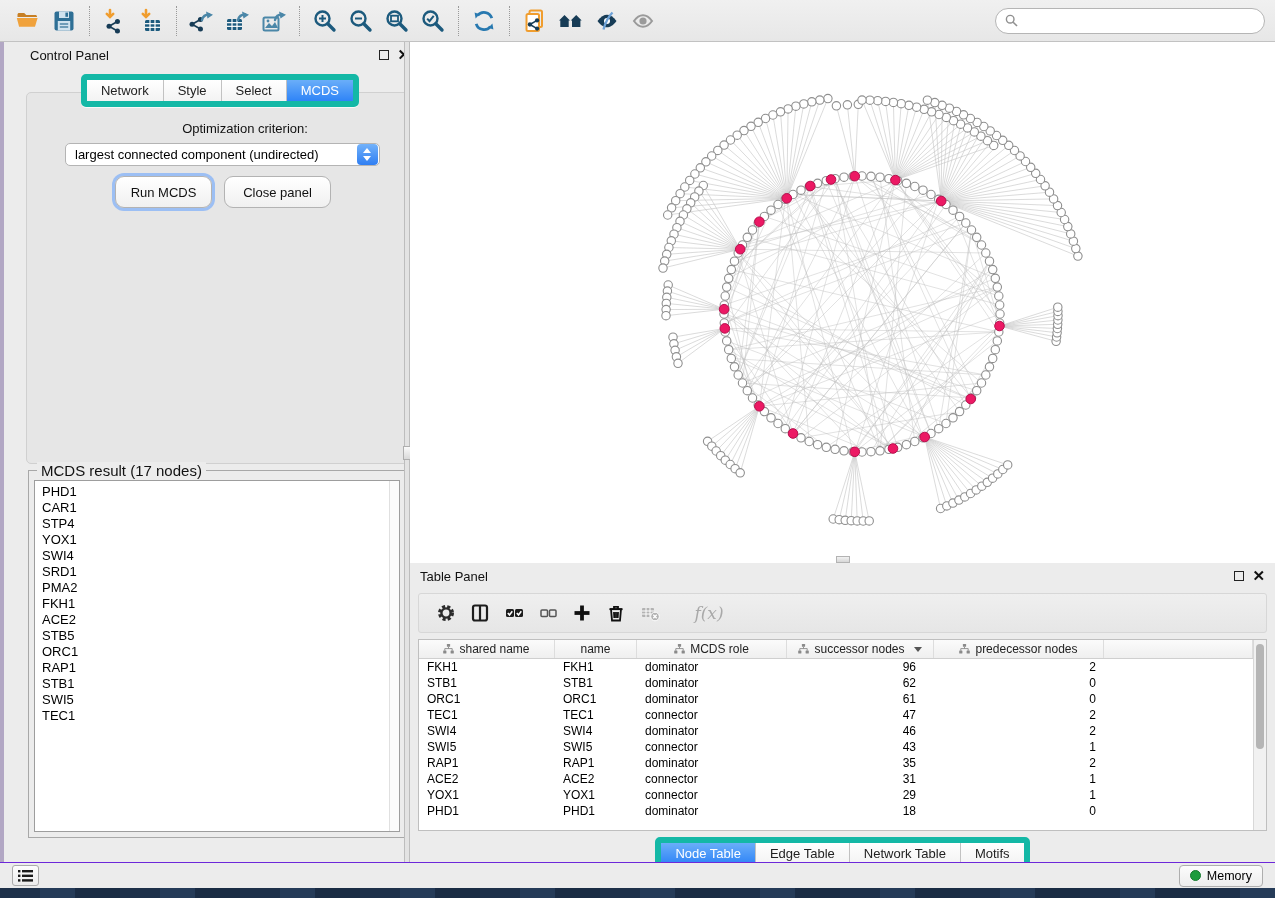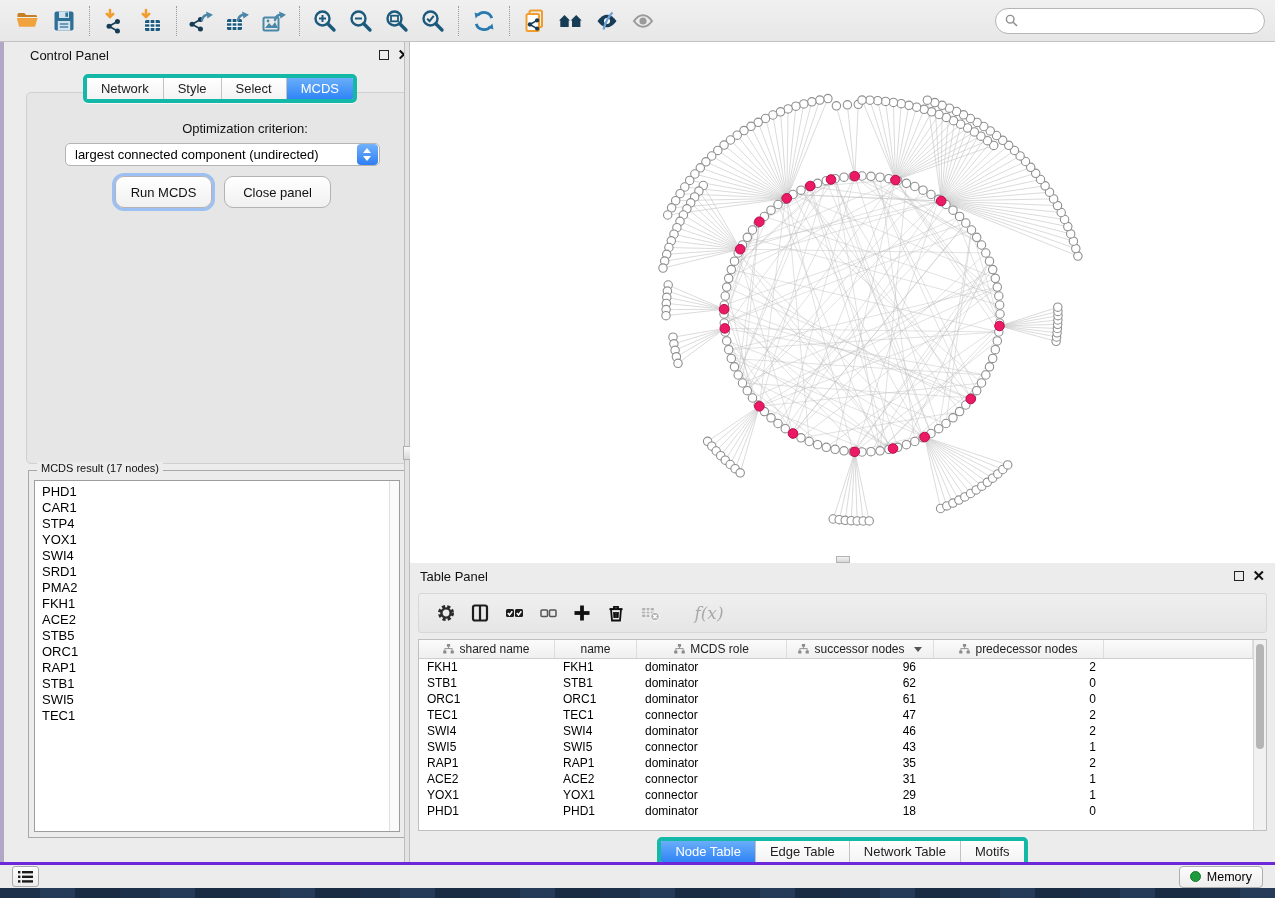--- a/index.html
+++ b/index.html
@@ -25,21 +25,21 @@
     background:repeating-linear-gradient(90deg,#1d3049 0 40px,#253b58 40px 75px,#1a2c44 75px 120px); }
 
   
   #control-panel { position:absolute; left:4px; top:42px; width:400px; height:820px; background:#ececec;margin-left:16px; }
   .panel-title-row { height:26px; display:flex; align-items:center; padding:0 10px; }
   .panel-title { font-size:13px; color:#111; }
   .win-icons { margin-left:auto; display:flex; align-items:center; gap:8px; }
   .float-box { width:10px; height:10px; border:1.6px solid #222; }
   .close-x { font-size:15px; font-weight:bold; color:#111; line-height:10px; }
 
-  .seg-tabs { display:inline-flex; border:4px solid #14b8a6; border-radius:5px; overflow:hidden;
+  .seg-tabs { display:inline-flex; border:6px solid #14b8a6; border-radius:5px; overflow:hidden;
     background:#fff; box-shadow:0 1px 0 rgba(255,255,255,.7); }
   .seg-tab { padding:3px 14px; font-size:13px; color:#222; background:linear-gradient(#fff,#f3f3f3);
     border-left:1px solid #c2c2c2; cursor:default; white-space:nowrap; }
   .seg-tab:first-child { border-left:none; }
   .seg-tab.active { background:linear-gradient(#6aaef9,#2f84f7); color:#fff; }
   #cp-tabs-wrap { position:absolute; left:0; top:32px; width:100%; text-align:center; z-index:3; }
 
   #cp-inner { position:absolute; left:6px; top:50px; width:388px; height:372px;
     background:#e6e6e6; border:1px solid #d0d0d0; border-radius:5px;padding-left:25px; }
   #opt-label { position:absolute; top:28px; width:100%; text-align:center; font-size:13px; color:#111; }
@@ -54,21 +54,21 @@
     border-right:4px solid transparent; border-top:5px solid #fff; }
   .mac-btn { position:absolute; top:83px; height:32px; background:linear-gradient(#fff,#f0f0f0);
     border:1px solid #b3b3b3; border-radius:9px; font-size:13px; color:#111;
     display:flex; align-items:center; justify-content:center; cursor:default; }
   #run-btn { left:88px; width:97px; box-shadow:0 0 0 3px rgba(94,158,255,.55); }
   #close-panel-btn { left:197px; width:107px; }
 
   #mcds-fieldset { position:absolute; left:8px; top:428px; width:377px; height:368px;
     border:1px solid #a8a8a8; background:#ececec; }
   #mcds-legend { position:absolute; left:8px; top:-9px; background:#ececec; padding:0 4px;
-    font-size:11px; color:#111; }
+    font-size:15px; color:#111; }
   #mcds-listbox { position:absolute; left:5px; top:9px; width:366px; height:352px; background:#fff;
     border:1px solid #9d9d9d; overflow:hidden; }
   #mcds-list { padding:3px 0 0 7px; }
   .mcds-item { font-size:13px; line-height:16px; color:#000; }
   #mcds-scroll { position:absolute; right:0; top:0; width:10px; height:100%;
     background:#fbfbfb; border-left:1px solid #e0e0e0; }
 
   
   #v-splitter { position:absolute; left:404px; top:42px; width:6px; height:820px;
     background:#e3e3e3; border-left:1px solid #bdbdbd; border-right:1px solid #bdbdbd; }
@@ -110,21 +110,21 @@
   .td.l { padding-left:8px; }
   .td.r-succ { justify-content:flex-end; padding-right:18px; }
   .td.r-pred { justify-content:flex-end; padding-right:8px; }
   #tbl-scroll { position:absolute; right:0; top:0; width:13px; height:100%;
     background:#f1f1f1; border-left:1px solid #d8d8d8; }
   #tbl-thumb { position:absolute; left:2px; top:4px; width:8px; height:105px; background:#b5b5b5; border-radius:4px; }
   #tbl-tabs-wrap { position:absolute; left:0; top:274px; width:100%; text-align:center; }
 
   
   #status-bar { position:absolute; left:0; top:862px; width:1275px; height:26px; background:#ececec;
-    border-top:3px solid #6d28d9; display:flex; align-items:center; padding:0 12px;justify-content:center; }
+    border-top:1px solid #6d28d9; display:flex; align-items:center; padding:0 12px;justify-content:center; }
   #list-btn { width:27px; height:21px; border:1px solid #ababab; border-radius:3px;
     background:linear-gradient(#fdfdfd,#ececec); display:flex; align-items:center; justify-content:center; }
   #memory-btn { margin-left:auto; height:22px; padding:0 10px; border:1px solid #aeaeae; border-radius:4px;
     background:linear-gradient(#fcfcfc,#ededed); display:flex; align-items:center; gap:6px; font-size:12.5px; }
   #memory-dot { width:11px; height:11px; border-radius:50%; background:#1d9b3c; border:1px solid #157a2d; }
 </style>
 </head>
 <body>
 
 <div id="app">

